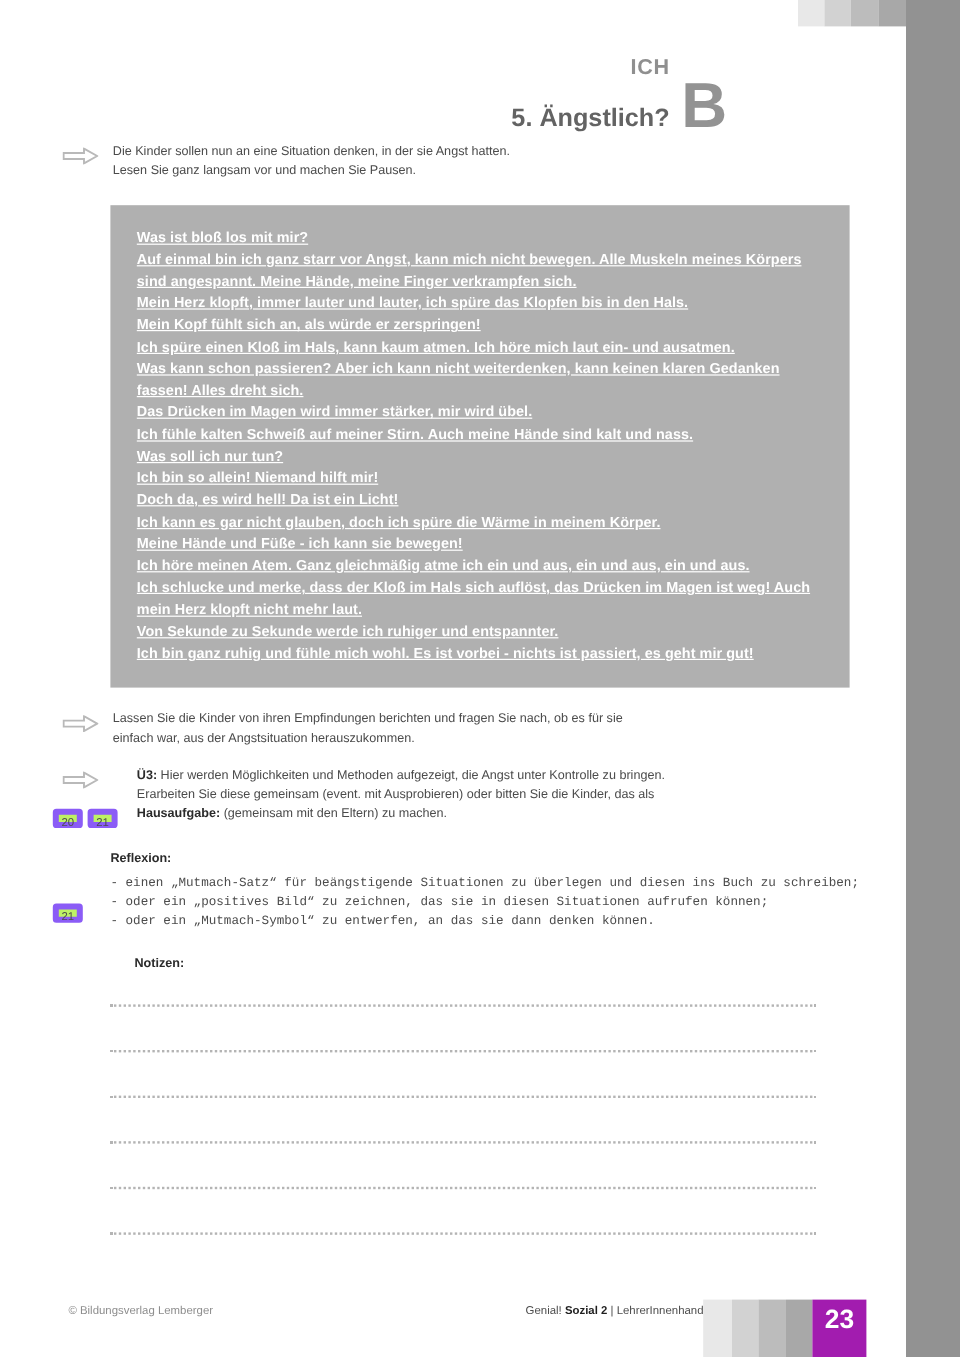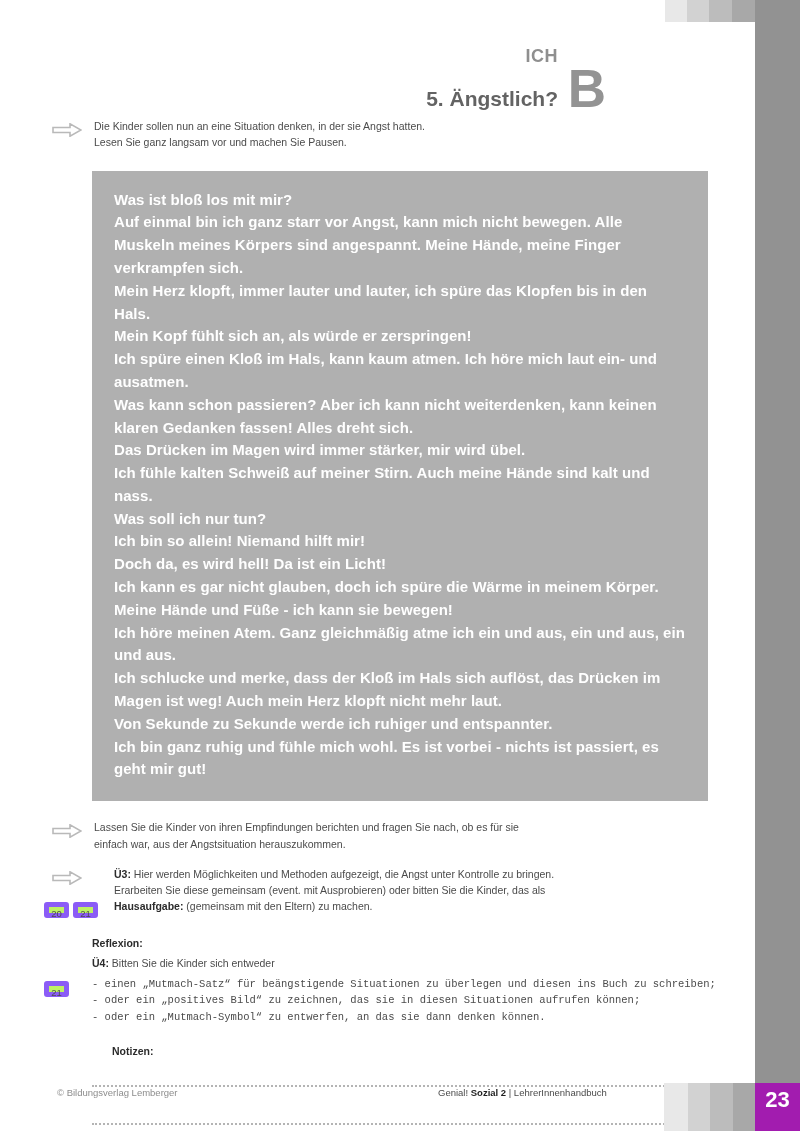--- a/index.html
+++ b/index.html
@@ -104,23 +104,24 @@
   
   .gray-box {
     margin: 20px 0 0 92px;
     width: 616px;
     background: #b0b0b0;
     padding: 18px 22px 20px 22px;
   }
   .gray-box p {
     color: #ffffff;
     font-weight: bold;
-    font-size: 15px;
+    font-size: 12px;
     line-height: 1.52;
     letter-spacing: 0.05px;
+    text-decoration: underline;
   }
 
   
   .badge {
     position: absolute;
     width: 25px;
     height: 16px;
     background: #bef264;
     border: 5px solid #8b5cf6;
     border-radius: 3px;
@@ -156,21 +157,21 @@
   .dotted-line {
     height: 0;
     border-top: 2px dotted #b4b4b4;
     margin-bottom: 36px;
   }
 
   
   .footer {
     position: absolute;
     bottom: 0; left: 0;
-    width: 800px;
+    width: 722px;
     height: 56px;
     padding-left: 23px;
   }
   .footer-left {
     position: absolute;
     left: 57px; top: 12px;
     font-size: 9.5px;
     color: #8d8d8d;
   }
   .footer-center {
@@ -285,23 +286,20 @@
       <div>
         <b>Hausaufgabe:</b><span> (gemeinsam mit den Eltern) zu machen.</span>
       </div>
     </div>
     <div class="badge" style="left:44px; top:36px;">20</div>
     <div class="badge" style="left:73px; top:36px;">21</div>
   </div>
 
   <div class="block" style="margin-top:20px;">
     <div class="head">Reflexion:</div>
-    <div style="margin-top:4px;">
-      <b>Ü4:</b><span> Bitten Sie die Kinder sich entweder</span>
-    </div>
     <div class="bullets" style="margin-top:5px;font-family:Liberation Mono, monospace;">
       <div>- einen „Mutmach-Satz“ für beängstigende Situationen zu überlegen und diesen ins Buch zu schreiben;</div>
       <div>- oder ein „positives Bild“ zu zeichnen, das sie in diesen Situationen aufrufen können;</div>
       <div>- oder ein „Mutmach-Symbol“ zu entwerfen, an das sie dann denken können.</div>
     </div>
     <div class="badge" style="left:-48px; top:46px;">21</div>
   </div>
 
   <div class="block" style="margin-top:18px;padding-left:20px;">
     <div class="head">Notizen:</div>

